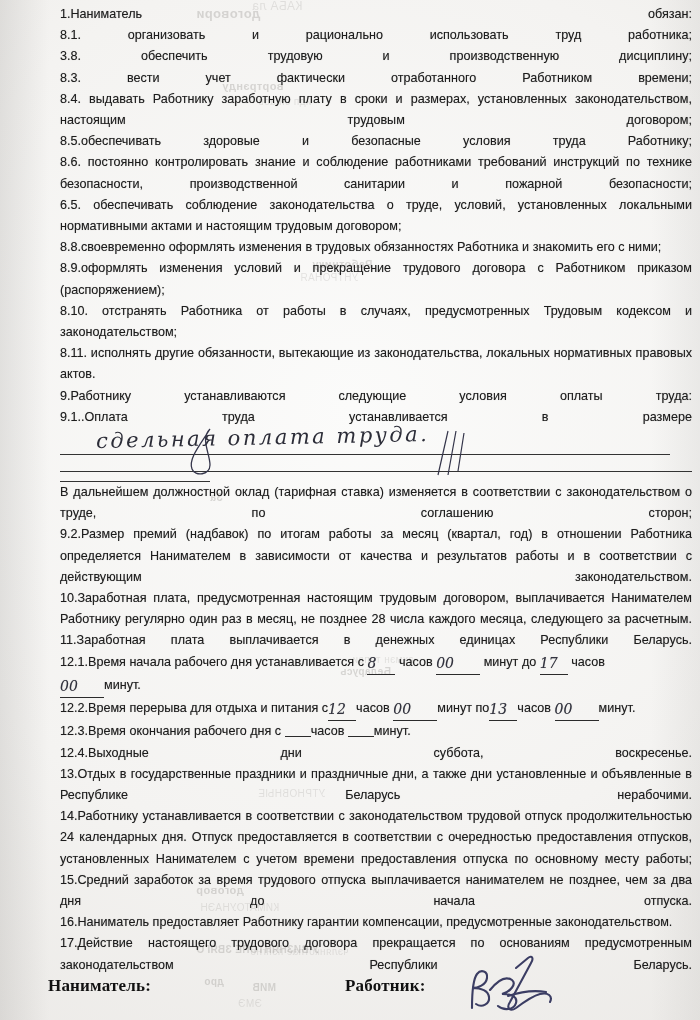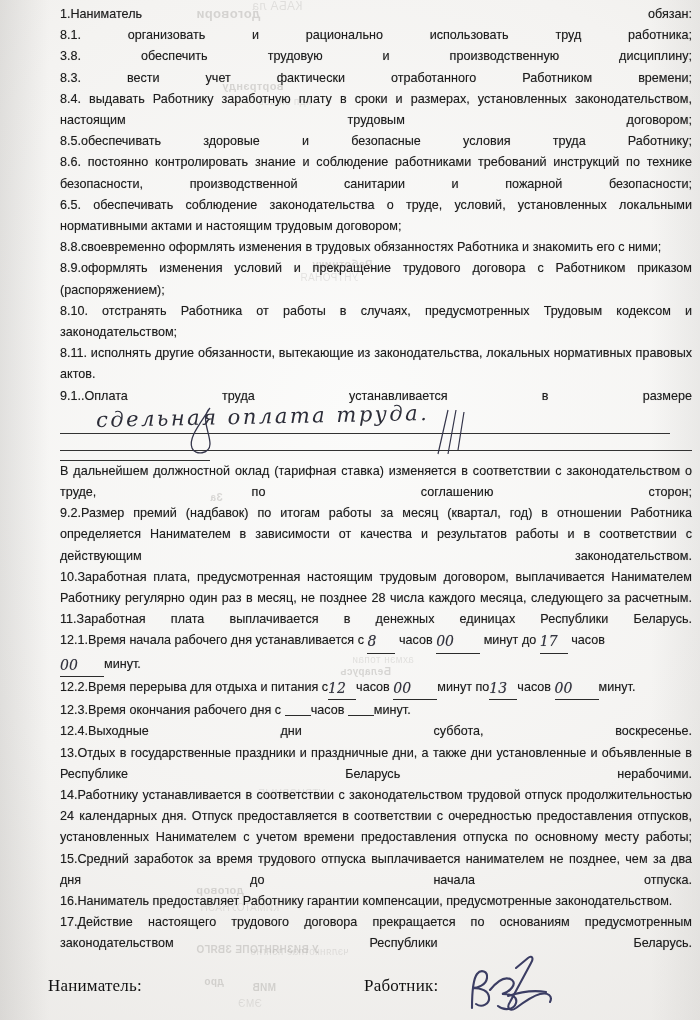--- a/index.html
+++ b/index.html
@@ -78,25 +78,25 @@
     width:150px;border-bottom:1.2px solid #333;height:0;margin:8px 0 0 0;
   }
 
   
   #sig{
     position:absolute;left:24px;top:968px;width:660px;height:52px;
   }
   .sig-label{
     position:absolute;top:8px;
     font-family:"Liberation Serif", serif;
-    font-weight:400;font-size:17px;color:#111;
+    font-weight:700;font-size:17px;color:#111;
     letter-spacing:.2px;
   }
   #lbl-employer{left:24px;}
-  #lbl-worker{left:340px;}
+  #lbl-worker{left:321px;}
   #signature{position:absolute;left:430px;top:-18px;}
 </style>
 </head>
 <body>
 
 <div id="paper"></div>
 
 <div id="ghost-layer">
     <div class="ghost" style="left: 196px; top: 6px; font-size: 13px;">договори</div>
     <div class="ghost light" style="left: 252px; top: -1px; font-size: 12px;">КАБА ла</div>
@@ -124,20 +124,21 @@
   <p class="p">3.8.              обеспечить        трудовую            и         производственную        дисциплину;</p>
   <p class="p">8.3.      вести      учет      фактически      отработанного      Работником      времени;</p>
   <p class="p">8.4.   выдавать   Работнику   заработную   плату   в   сроки   и   размерах,   установленных законодательством,                настоящим                трудовым                договором;</p>
   <p class="p">8.5.обеспечивать        здоровые      и      безопасные      условия      труда      Работнику;</p>
   <p class="p">8.6. постоянно контролировать знание и соблюдение работниками требований инструкций по технике      безопасности,      производственной      санитарии      и      пожарной      безопасности;</p>
   <p class="p last-left">6.5. обеспечивать соблюдение законодательства о труде, условий, установленных локальными нормативными            актами            и            настоящим            трудовым            договором;</p>
   <p class="p last-left">8.8.своевременно оформлять изменения в трудовых обязанностях Работника и знакомить его с ними;</p>
   <p class="p last-left">8.9.оформлять изменения условий и прекращение трудового договора с Работником приказом (распоряжением);</p>
   <p class="p last-left">8.10. отстранять Работника от работы в случаях, предусмотренных Трудовым кодексом и законодательством;</p>
   <p class="p">8.11. исполнять другие обязанности, вытекающие из законодательства, локальных нормативных правовых                                                                                                      актов.</p>
+  <p class="p">9.Работнику            устанавливаются            следующие            условия            оплаты            труда:</p>
 
   <p class="p">9.1..Оплата                труда                устанавливается                  в                размере</p>
 
   <div id="pay-fill">
     <div class="hwtext">сдельная оплата труда.</div>
     <div class="line1"></div>
     <div class="line2"></div>
     <svg width="632" height="60">
       <path d="M150 4 C140 20, 128 34, 132 44 C135 52, 150 50, 150 40 C150 28, 140 14, 150 4" fill="none" stroke="#34354a" stroke-width="1.3"></path>
       <path d="M388 6 L378 50 M396 6 L388 50 M404 8 L398 46" fill="none" stroke="#34354a" stroke-width="1.2"></path>

